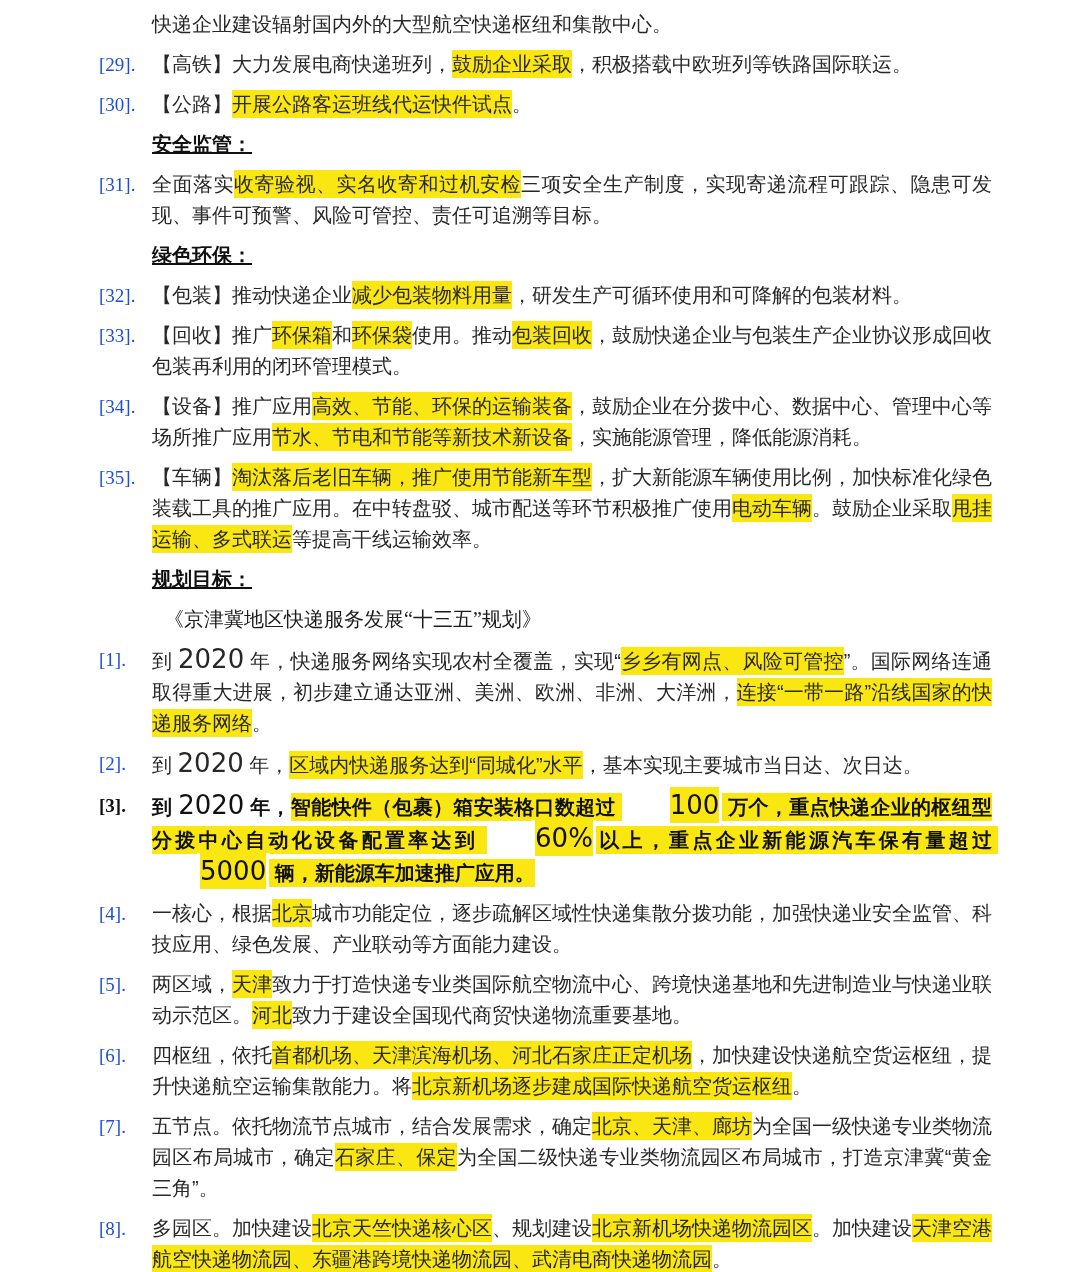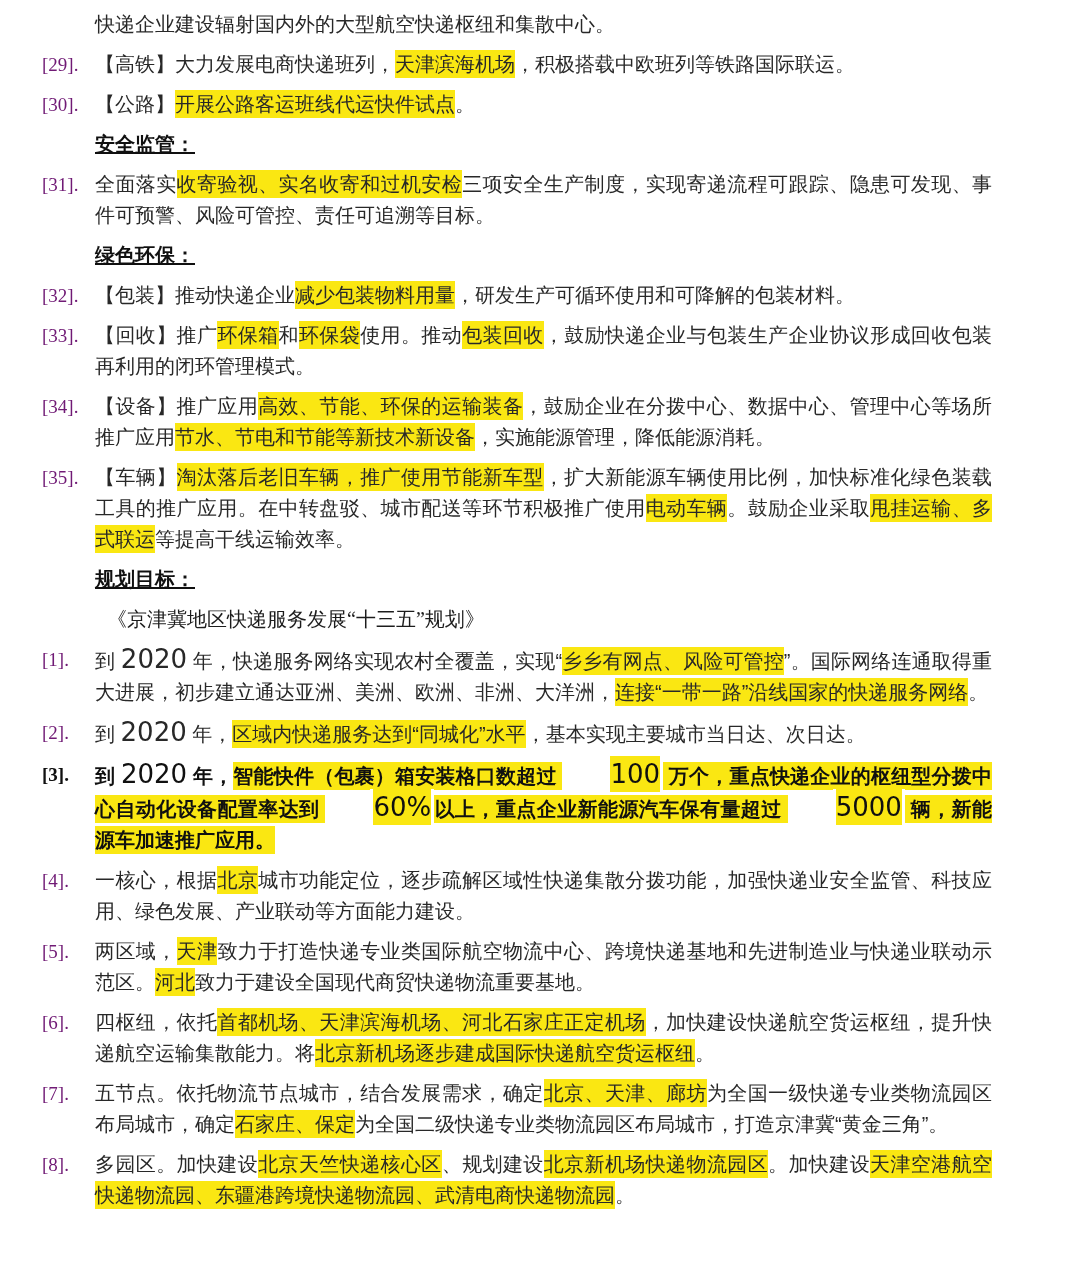--- a/index.html
+++ b/index.html
@@ -4,30 +4,30 @@
 <style>
   :root{
     --hl:#fae712;
     --text:#282828;
     --bold-text:#101010;
   }
   html,body{margin:0;padding:0;background:#ffffff;}
   body{width:1080px;height:1272px;overflow:hidden;}
   .page{
     width:1080px;height:1208px;box-sizing:border-box;
-    padding:9px 88px 6px 42px;
+    padding:9px 88px 6px 99px;
     background:#ffffff;
     font-family:"Liberation Sans","DejaVu Sans",sans-serif;
     color:var(--text);
   }
   .row{display:flex;margin-bottom:9px;}
   .num{
     flex:0 0 53px;
     font-family:"Liberation Serif","DejaVu Serif",serif;
-    font-size:19px;line-height:31px;color:#701a75;
+    font-size:19px;line-height:31px;color:#1d4ed8;
     letter-spacing:0;
   }
   .num.bold{font-weight:700;color:var(--bold-text);}
   .content{
     flex:1;font-size:20px;line-height:31px;
     text-align:justify;
   }
   .content.bold{font-weight:700;color:var(--bold-text);}
   .seg{white-space:pre-wrap;}
   .seg.hl{background:var(--hl);padding:3px 0;}
@@ -47,21 +47,21 @@
 <body>
 
 <div class="page">
   <div class="doc">
       <div class="row">
         <span class="num"></span>
         <div class="content"><span class="seg">快递企业建设辐射国内外的大型航空快递枢纽和集散中心。</span></div>
       </div>
       <div class="row">
         <span class="num">[29].</span>
-        <div class="content"><span class="seg">【高铁】大力发展电商快递班列，</span><span class="seg hl">天津滨海机场</span><span class="seg">，积极搭载中欧班列等铁路国际联运。</span></div>
+        <div class="content"><span class="seg">【高铁】大力发展电商快递班列，</span><span class="seg hl">鼓励企业采取</span><span class="seg">，积极搭载中欧班列等铁路国际联运。</span></div>
       </div>
       <div class="row">
         <span class="num">[30].</span>
         <div class="content"><span class="seg">【公路】</span><span class="seg hl">开展公路客运班线代运快件试点</span><span class="seg">。</span></div>
       </div>
       <div class="row">
         <span class="num"></span>
         <div class="content"><span class="hdr">安全监管：</span></div>
       </div>
       <div class="row">

